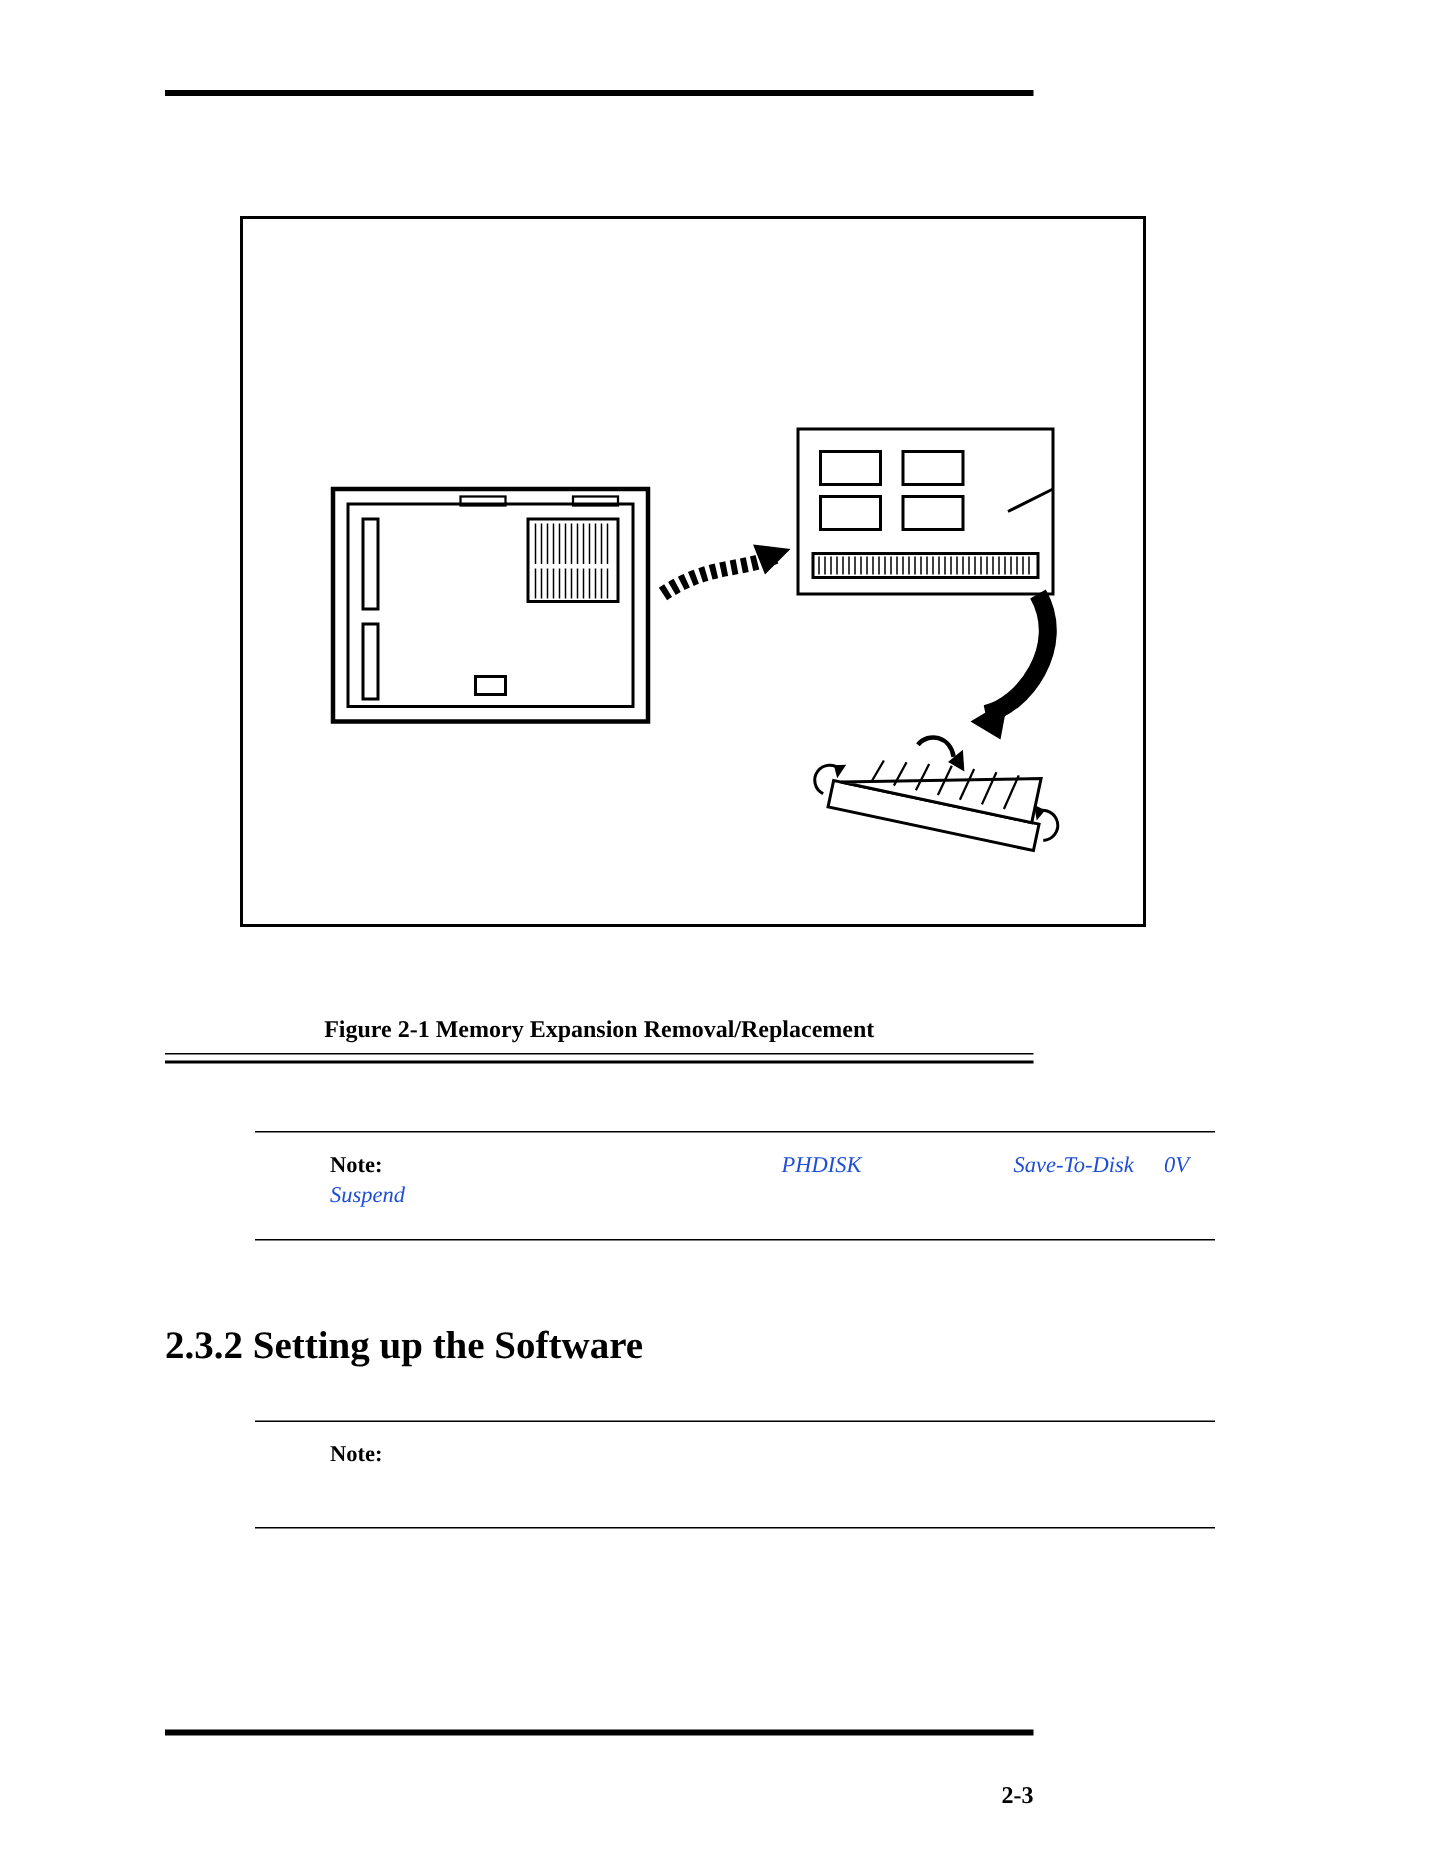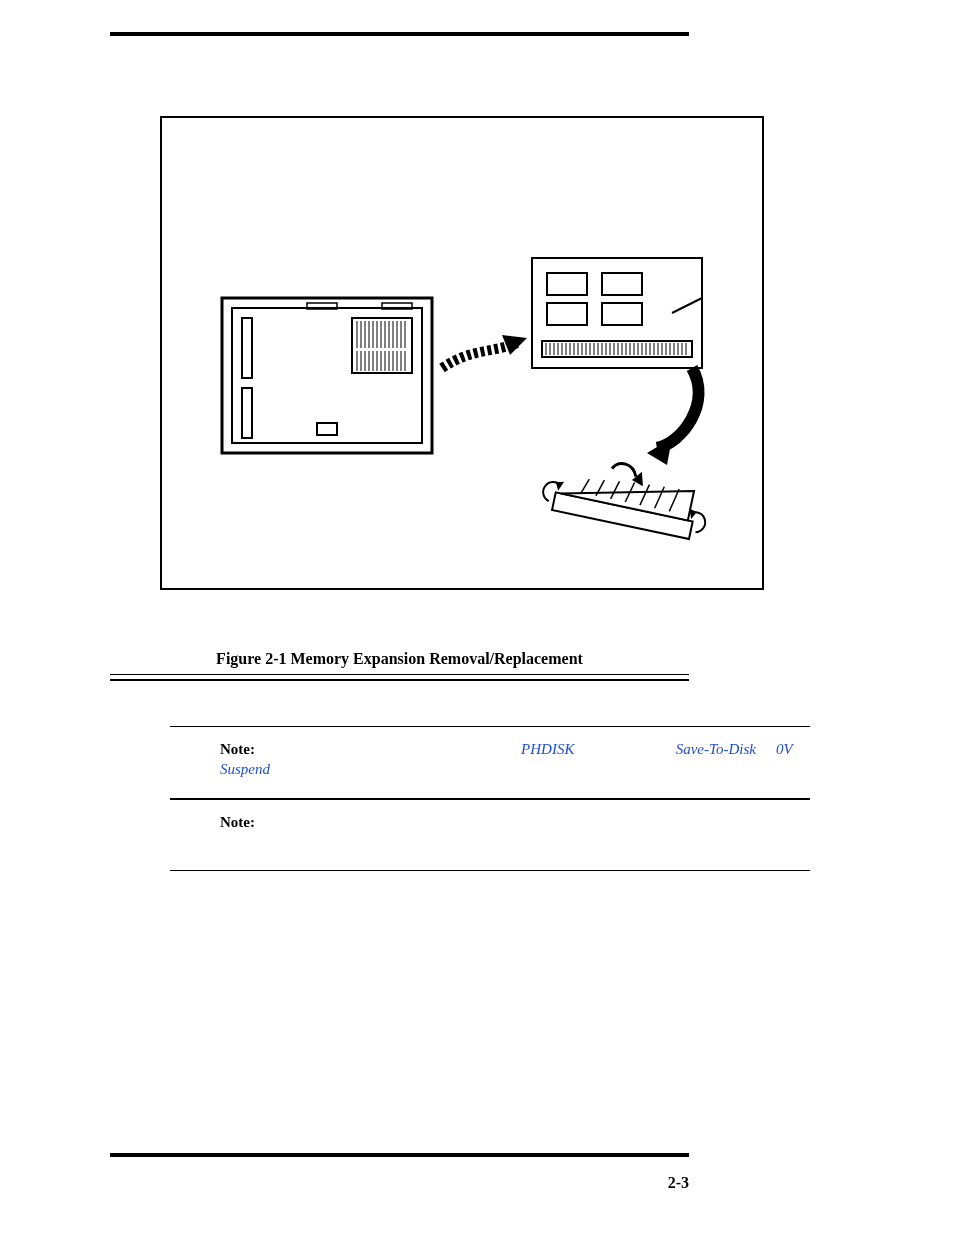--- a/index.html
+++ b/index.html
@@ -7,21 +7,21 @@
     padding: 0;
     background: #fff;
     font-family: Bookman, "Century Schoolbook", Georgia, serif;
     color: #000;
   }
   .page {
     width: 779px;
     height: 1235px;
     position: relative;
     box-sizing: border-box;
-    padding: 32px 90px 50px 110px;
+    padding: 60px 90px 50px 110px;
   }
   .top-rule {
     border: none;
     border-top: 4px solid #000;
     margin: 0;
   }
   .content {
     margin-top: 80px;
   }
   .figure-box {
@@ -80,21 +80,21 @@
     border: none;
     border-top: 4px solid #000;
     position: absolute;
     left: 110px;
     right: 90px;
     bottom: 70px;
   }
   .page-number {
     position: absolute;
     right: 90px;
-    bottom: 43px;
+    bottom: 28px;
     font-weight: bold;
     font-size: 16px;
   }
   
   .diagram-svg {
     width: 560px;
     height: 420px;
   }
 </style>
 </head>
@@ -239,20 +239,21 @@
         <span class="note-italic">PHDISK</span>
         <span class="note-body"> if you are using </span>
         <span class="note-italic">Save-To-Disk</span>
         <span class="note-body"> or </span>
         <span class="note-italic">0V Suspend</span>
         <span class="note-body"> features. Refer to Appendix B of the TravelMate 6000 User's Guide.</span>
       </div>
       <hr class="thin-rule">
     </div>
 
+    <div class="section-heading">2.3.2  Setting up the Software</div>
 
     <div class="note-block">
       <hr class="thin-rule">
       <div class="note-inner">
         <span class="note-label">Note:</span>
         <span class="note-body">For complete operating instructions of the notebook, refer to the TravelMate 6000 User's Manual, Texas Instruments Part No. 9803934-0001.</span>
       </div>
       <hr class="thin-rule">
     </div>
 

